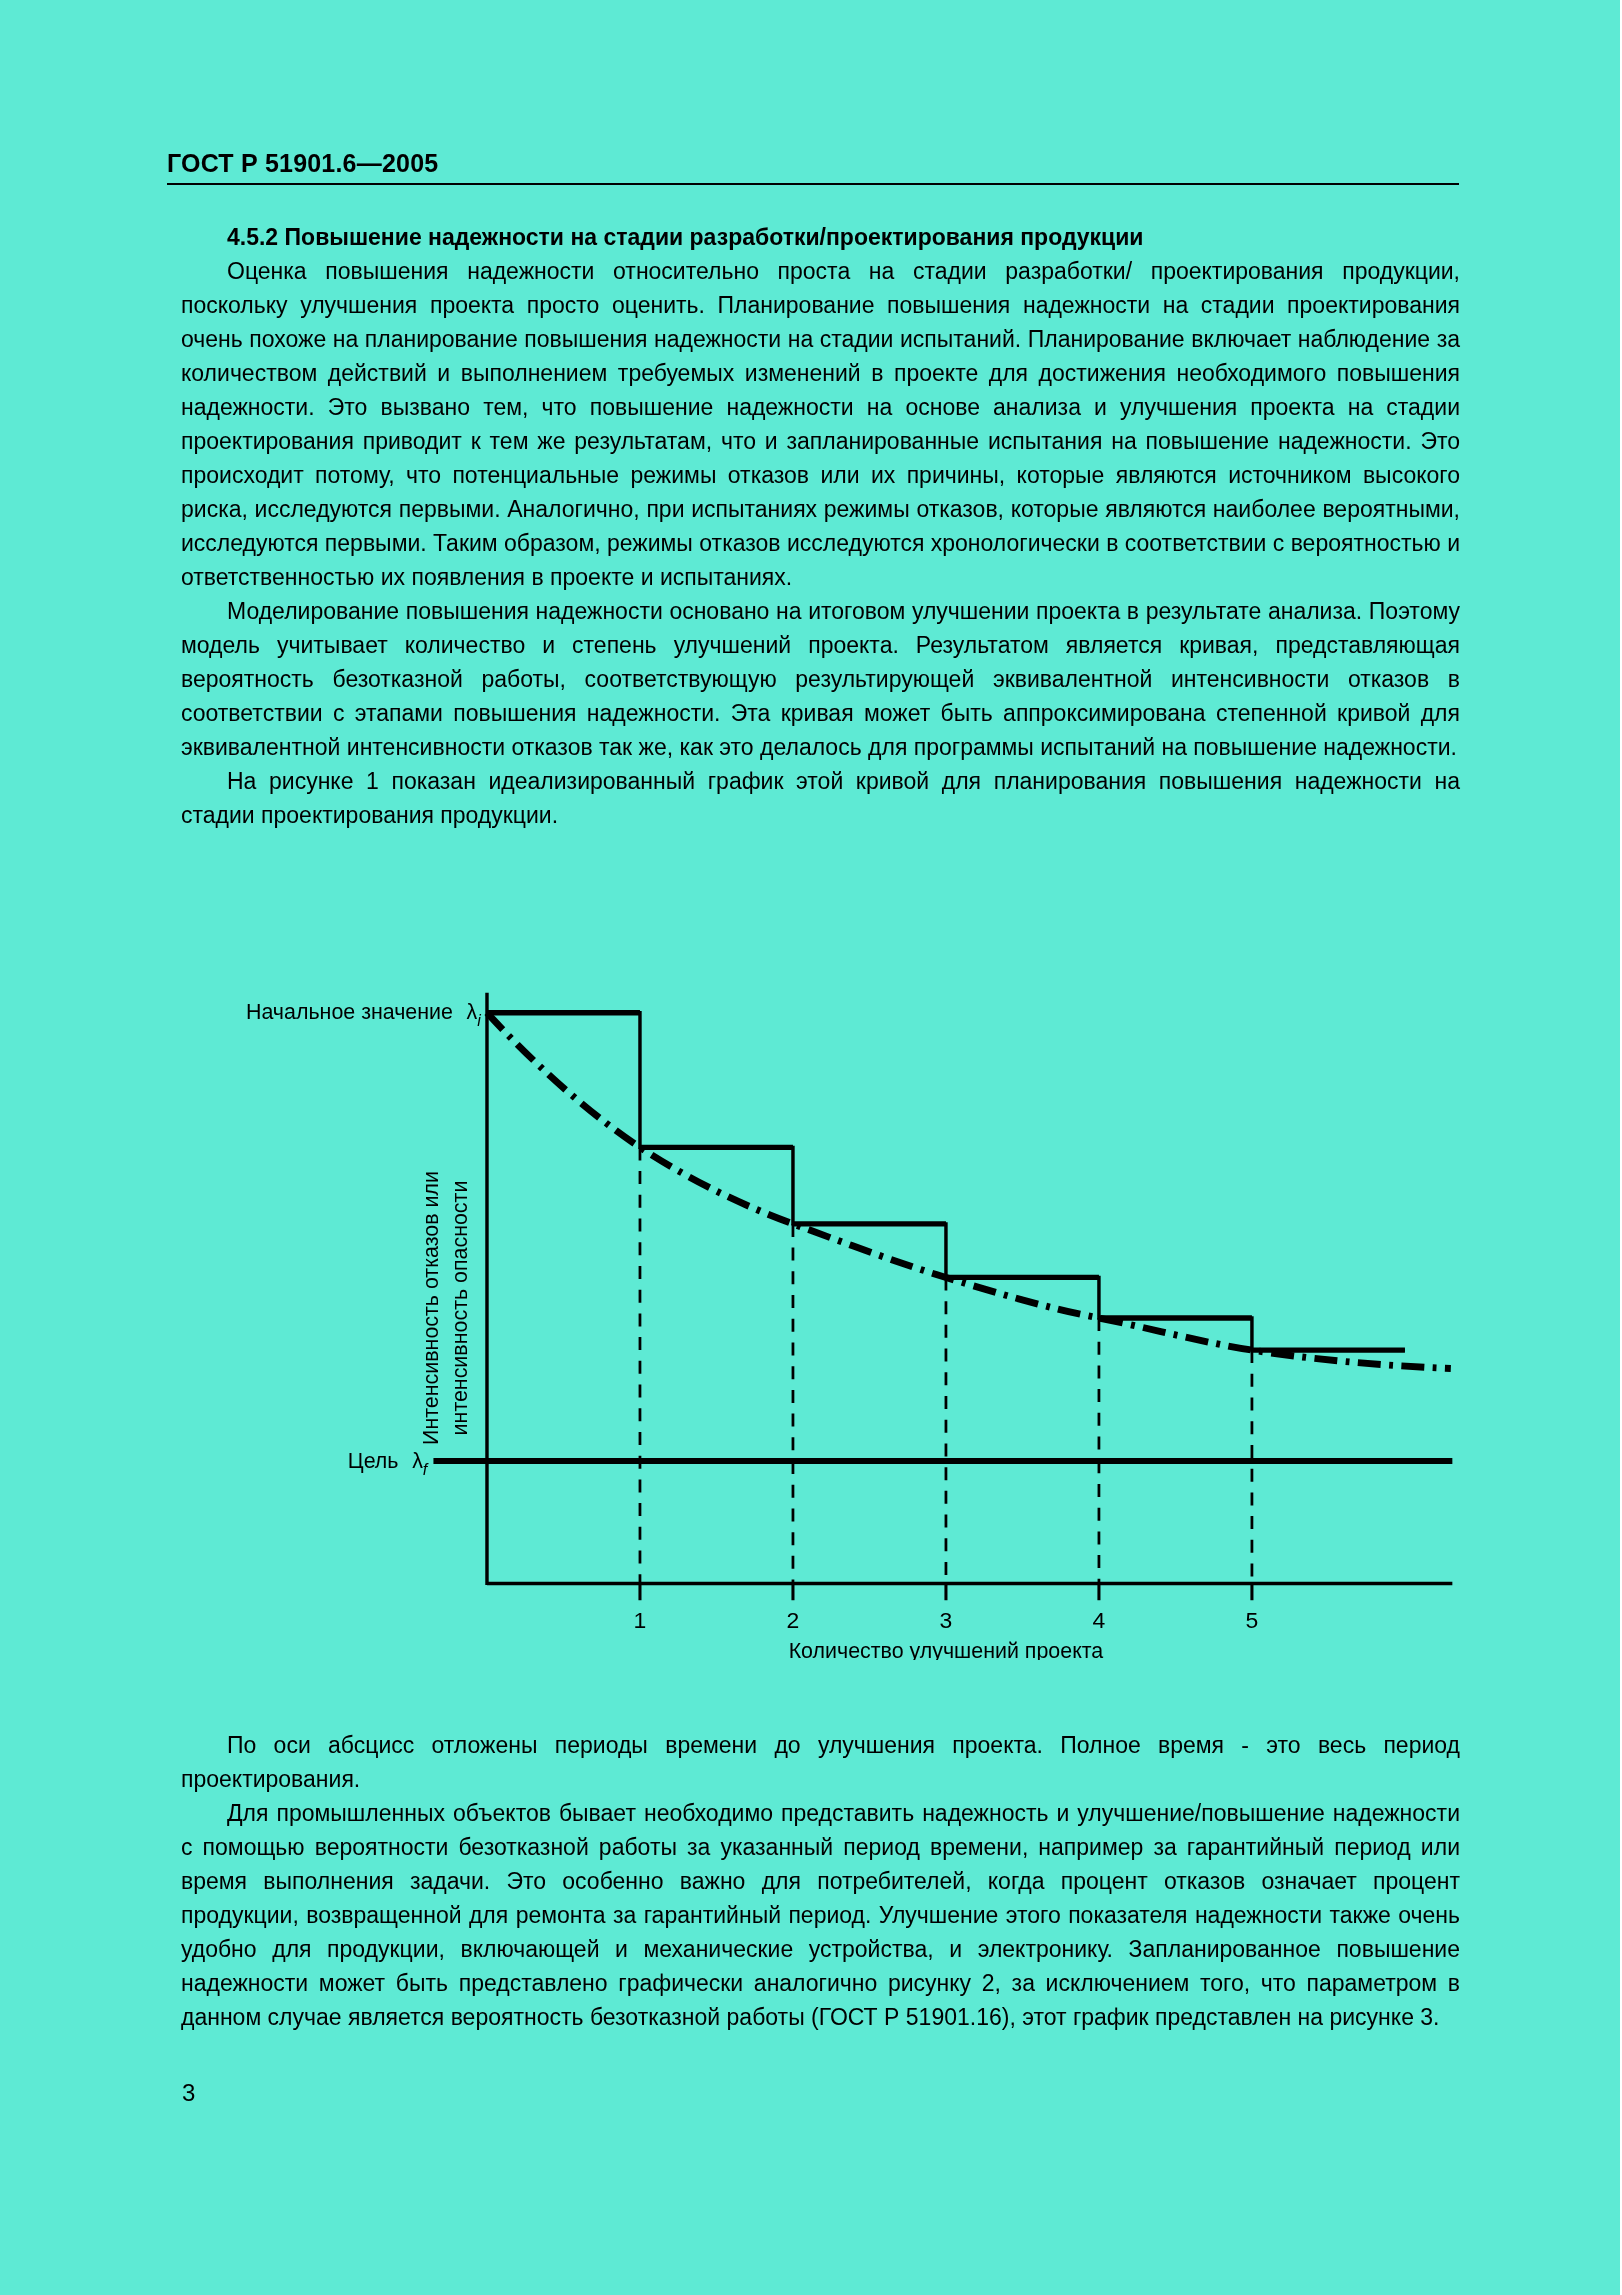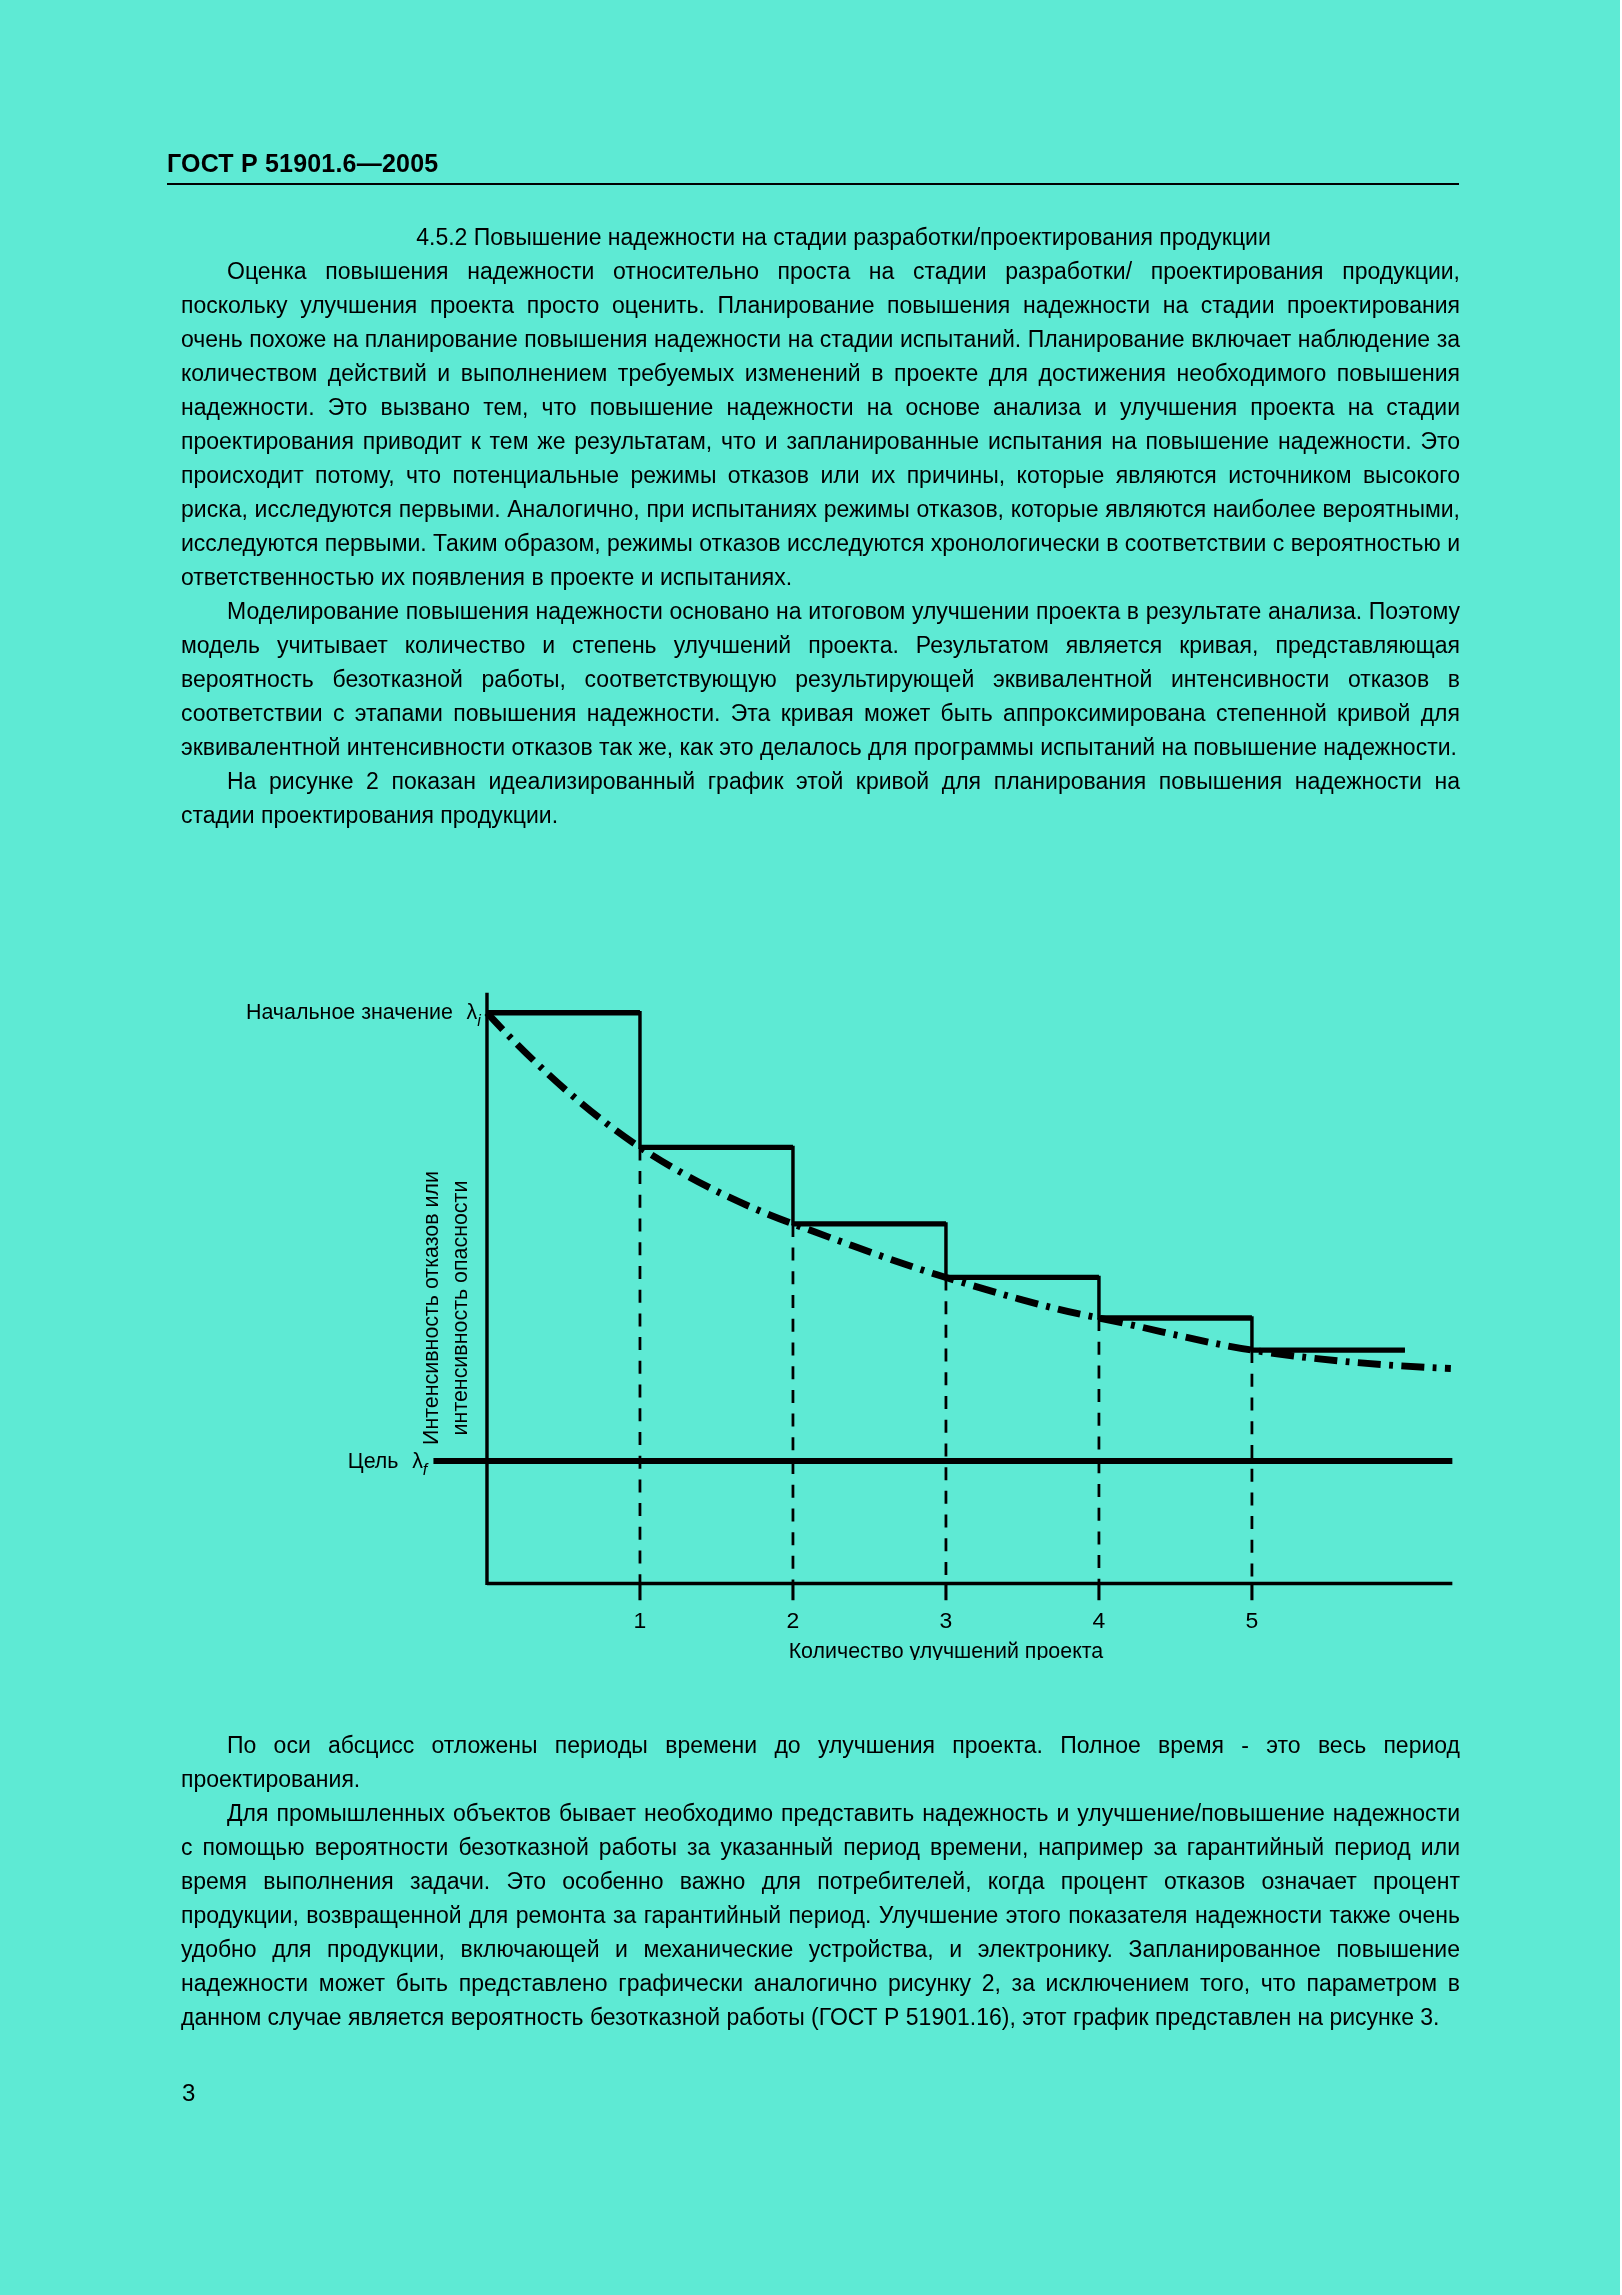--- a/index.html
+++ b/index.html
@@ -47,23 +47,23 @@
     text-justify:inter-word;
   }
   .body-top{ top:220px; }
   .body-bottom{ top:1728px; }
 
   .para{ margin:0; }
   .para.indent{ text-indent:46px; }
   .para.hang{ text-indent:0; }
   .sec-head{
     margin:0;
-    font-weight:normal;
+    font-weight:bold;
     text-indent:46px;
-    text-align:center;
+    text-align:left;
   }
 
   
   .figure{
     position:absolute;
     left:181px; top:979px;
     width:1279px; height:681px;
   }
   .fig-svg{ display:block; }
 
@@ -91,21 +91,21 @@
 
   <div class="header-wrap">
     <div class="doc-code">ГОСТ Р 51901.6—2005</div>
     <div class="header-rule"></div>
   </div>
 
   <div class="body-col body-top">
     <p class="sec-head">4.5.2 Повышение надежности на стадии разработки/проектирования продукции</p>
     <p class="para indent">Оценка повышения надежности относительно проста на стадии разработки/ проектирования продукции, поскольку улучшения проекта просто оценить. Планирование повышения надежности на стадии проектирования очень похоже на планирование повышения надежности на стадии испытаний. Планирование включает наблюдение за количеством действий и выполнением требуемых изменений в проекте для достижения необходимого повышения надежности. Это вызвано тем, что повышение надежности на основе анализа и улучшения проекта на стадии проектирования приводит к тем же результатам, что и запланированные испытания на повышение надежности. Это происходит потому, что потенциальные режимы отказов или их причины, которые являются источником высокого риска, исследуются первыми. Аналогично, при испытаниях режимы отказов, которые являются наиболее вероятными, исследуются первыми. Таким образом, режимы отказов исследуются хронологически в соответствии с вероятностью и ответственностью их появления в проекте и испытаниях.</p>
     <p class="para indent">Моделирование повышения надежности основано на итоговом улучшении проекта в результате анализа. Поэтому модель учитывает количество и степень улучшений проекта. Результатом является кривая, представляющая вероятность безотказной работы, соответствующую результирующей эквивалентной интенсивности отказов в соответствии с этапами повышения надежности. Эта кривая может быть аппроксимирована степенной кривой для эквивалентной интенсивности отказов так же, как это делалось для программы испытаний на повышение надежности.</p>
-    <p class="para indent">На рисунке 2 показан идеализированный график этой кривой для планирования повышения надежности на стадии проектирования продукции.</p>
+    <p class="para indent">На рисунке 1 показан идеализированный график этой кривой для планирования повышения надежности на стадии проектирования продукции.</p>
   </div>
 
   <div class="figure">
     <svg class="fig-svg" width="1279" height="681" viewBox="0 0 1672 890">
       <defs>
         <style>
           .axis  { stroke:#000; stroke-width:4.5; fill:none; }
           .stepln{ stroke:#000; stroke-width:4.5; fill:none; stroke-linejoin:miter; }
           .steptop{ stroke:#000; stroke-width:7; fill:none; }
           .curve { stroke:#000; stroke-width:9; fill:none;

